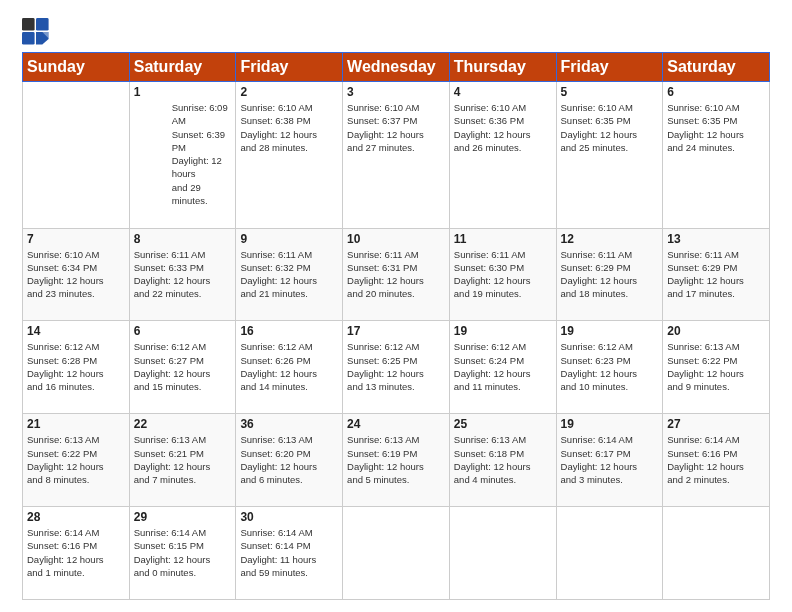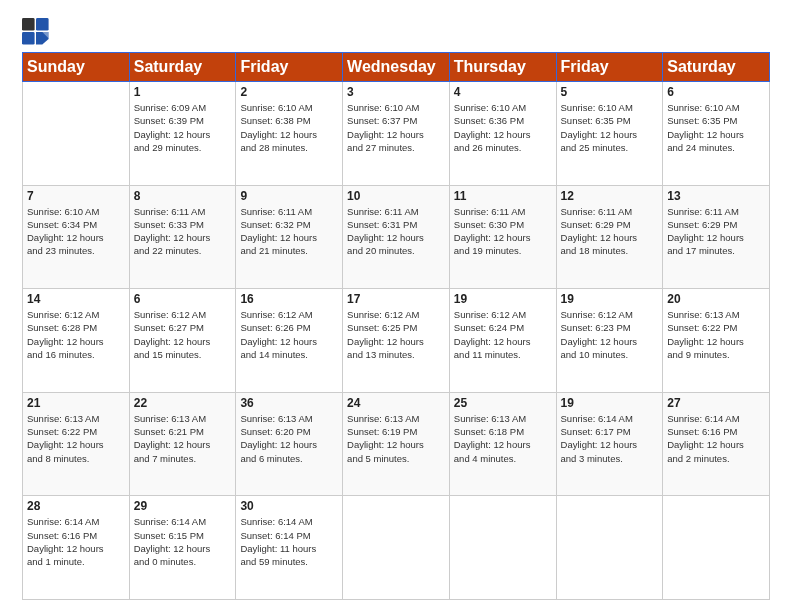--- a/index.html
+++ b/index.html
@@ -136,21 +136,21 @@
           <th>Thursday</th>
           <th>Friday</th>
           <th>Saturday</th>
         </tr>
     </thead>
     <tbody id="calendar-body">
         <tr class="week-row">
           <td class="empty-cell"></td>
           <td>
             <span class="day-num">1</span>
-            <div class="day-info" style="white-space: pre-line;">Sunrise: 6:09 AM
+            <div class="day-info" style="white-space: pre-line; margin-left: 38px;">Sunrise: 6:09 AM
 Sunset: 6:39 PM
 Daylight: 12 hours
 and 29 minutes.</div>
           </td>
           <td>
             <span class="day-num">2</span>
             <div class="day-info" style="white-space: pre-line;">Sunrise: 6:10 AM
 Sunset: 6:38 PM
 Daylight: 12 hours
 and 28 minutes.</div>

